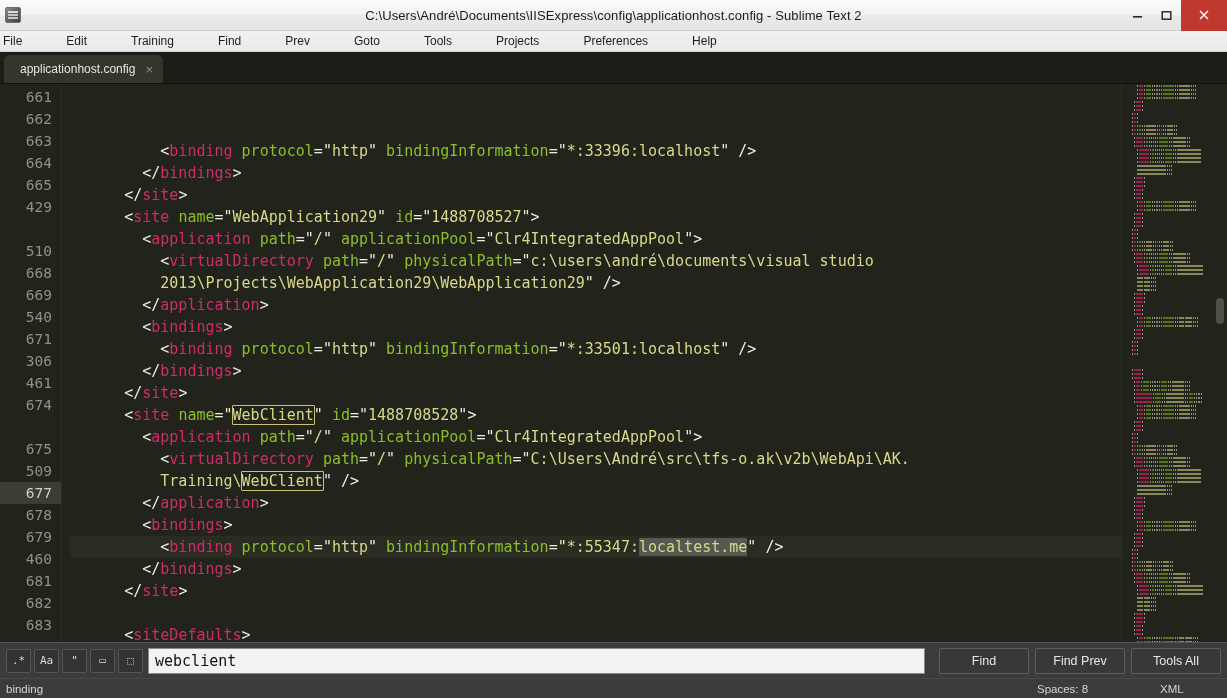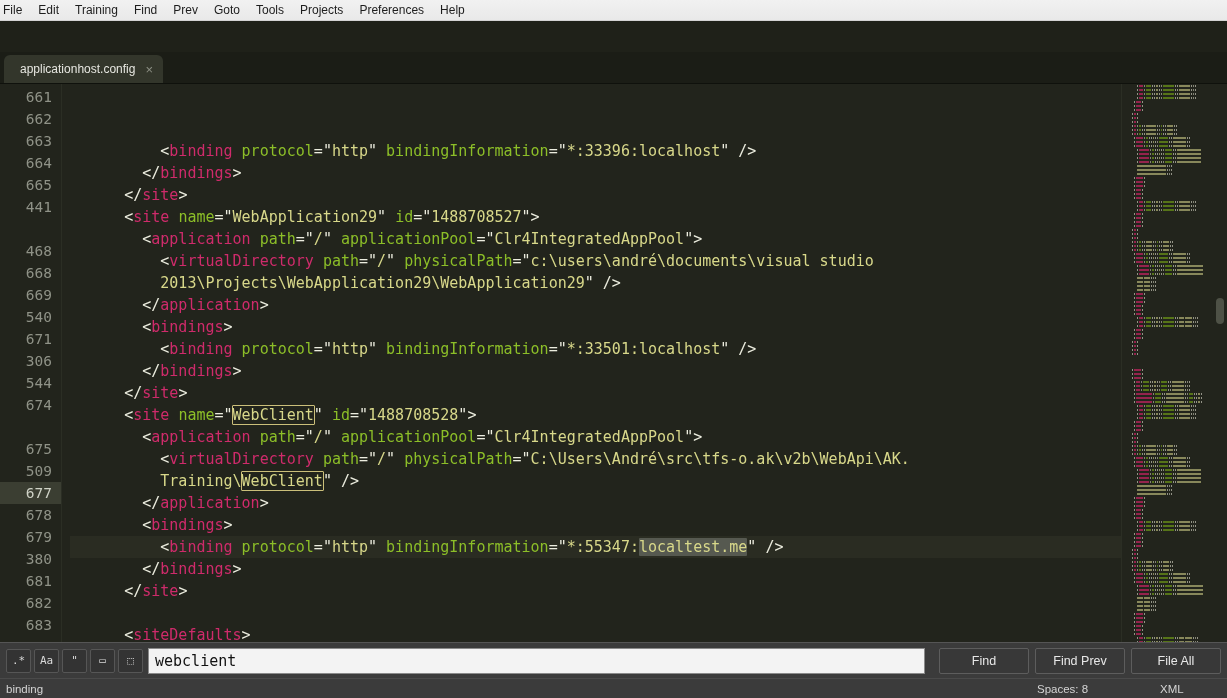--- a/index.html
+++ b/index.html
@@ -71,39 +71,39 @@
   }
 
   
   .menubar {
     height: 21px;
     background: linear-gradient(to bottom, #f1f1f1 0%, #e9e9e9 100%);
     display: flex; align-items: center;
     padding-left: 0px;
     border-bottom: 1px solid #d3d3d3;
     flex: none;
+    gap: 28px;
   }
   .menuitem {
     font-size: 12px;
     color: #1d1d1d;
     padding: 2px 8px 3px 8px;
     cursor: default;
     white-space: nowrap;
   }
   .menuitem:first-child { padding-left: 3px; }
 
   
   .tabbar {
     height: 32px;
     background: #1b1d16;
     display: flex; align-items: flex-end;
     flex: none;
     position: relative;
     border-bottom: 1px solid #0f110c;
-    margin-top: 31px;
   }
   .tab {
     height: 28px;
     background: #33362b;
     border-top-left-radius: 6px;
     border-top-right-radius: 6px;
     display: flex; align-items: center;
     padding: 0 10px 0 16px;
     margin-left: 4px;
     position: relative;
@@ -311,20 +311,41 @@
     letter-spacing: 0.2px;
     text-shadow: 0 1px 1px rgba(0,0,0,0.6);
   }
   .wm2 b { font-weight: bold; }
 </style>
 </head>
 <body>
 
 <div id="app">
 
+  <div class="titlebar">
+    <div class="app-icon"></div>
+    <div class="title-text">C:\Users\André\Documents\IISExpress\config\applicationhost.config - Sublime Text 2</div>
+    <div class="winbtns">
+      <div class="winbtn">
+        <svg width="11" height="11" viewBox="0 0 11 11">
+            <rect x="1" y="6" width="9" height="1.6" fill="#2a2a2a"></rect>
+          </svg>
+      </div>
+      <div class="winbtn">
+        <svg width="11" height="11" viewBox="0 0 11 11">
+            <rect x="1.2" y="1.8" width="8.6" height="7.4" fill="none" stroke="#2a2a2a" stroke-width="1.5"></rect>
+          </svg>
+      </div>
+      <div class="winbtn close">
+        <svg width="12" height="12" viewBox="0 0 12 12">
+            <path d="M2 2 L10 10 M10 2 L2 10" stroke="#ffffff" stroke-width="1.4" fill="none"></path>
+          </svg>
+      </div>
+    </div>
+  </div>
 
   <div class="menubar">
     <div class="menuitem">File</div>
     <div class="menuitem">Edit</div>
     <div class="menuitem">Training</div>
     <div class="menuitem">Find</div>
     <div class="menuitem">Prev</div>
     <div class="menuitem">Goto</div>
     <div class="menuitem">Tools</div>
     <div class="menuitem">Projects</div>
@@ -339,37 +360,37 @@
     </div>
   </div>
 
   <div class="editor-wrap">
     <div class="gutter" id="gutter">
         <div class="gline">661</div>
         <div class="gline">662</div>
         <div class="gline">663</div>
         <div class="gline">664</div>
         <div class="gline">665</div>
-        <div class="gline">441</div>
+        <div class="gline">429</div>
         <div class="gline blank">&nbsp;</div>
-        <div class="gline">468</div>
+        <div class="gline">510</div>
         <div class="gline">668</div>
         <div class="gline">669</div>
         <div class="gline">540</div>
         <div class="gline">671</div>
         <div class="gline">306</div>
-        <div class="gline">544</div>
+        <div class="gline">461</div>
         <div class="gline">674</div>
         <div class="gline blank">&nbsp;</div>
         <div class="gline">675</div>
         <div class="gline">509</div>
         <div class="gline active">677</div>
         <div class="gline">678</div>
         <div class="gline">679</div>
-        <div class="gline">380</div>
+        <div class="gline">460</div>
         <div class="gline">681</div>
         <div class="gline">682</div>
         <div class="gline">683</div>
       </div>
     <div class="code" id="code">
       
     <div class="cline"><span>          </span><span class="t-punct">&lt;</span><span class="t-tag">binding</span><span class="t-plain"> </span><span class="t-attr">protocol</span><span class="t-punct">=</span><span class="t-quote">"</span><span class="t-str">http</span><span class="t-quote">"</span><span class="t-plain"> </span><span class="t-attr">bindingInformation</span><span class="t-punct">=</span><span class="t-quote">"</span><span class="t-str">*:33396:localhost</span><span class="t-quote">"</span><span class="t-plain"> </span><span class="t-punct">/&gt;</span></div><div class="cline"><span>        </span><span class="t-punct">&lt;/</span><span class="t-tag">bindings</span><span class="t-punct">&gt;</span></div><div class="cline"><span>      </span><span class="t-punct">&lt;/</span><span class="t-tag">site</span><span class="t-punct">&gt;</span></div><div class="cline"><span>      </span><span class="t-punct">&lt;</span><span class="t-tag">site</span><span class="t-plain"> </span><span class="t-attr">name</span><span class="t-punct">=</span><span class="t-quote">"</span><span class="t-str">WebApplication29</span><span class="t-quote">"</span><span class="t-plain"> </span><span class="t-attr">id</span><span class="t-punct">=</span><span class="t-quote">"</span><span class="t-str">1488708527</span><span class="t-quote">"</span><span class="t-punct">&gt;</span></div><div class="cline"><span>        </span><span class="t-punct">&lt;</span><span class="t-tag">application</span><span class="t-plain"> </span><span class="t-attr">path</span><span class="t-punct">=</span><span class="t-quote">"</span><span class="t-str">/</span><span class="t-quote">"</span><span class="t-plain"> </span><span class="t-attr">applicationPool</span><span class="t-punct">=</span><span class="t-quote">"</span><span class="t-str">Clr4IntegratedAppPool</span><span class="t-quote">"</span><span class="t-punct">&gt;</span></div><div class="cline"><span>          </span><span class="t-punct">&lt;</span><span class="t-tag">virtualDirectory</span><span class="t-plain"> </span><span class="t-attr">path</span><span class="t-punct">=</span><span class="t-quote">"</span><span class="t-str">/</span><span class="t-quote">"</span><span class="t-plain"> </span><span class="t-attr">physicalPath</span><span class="t-punct">=</span><span class="t-quote">"</span><span class="t-str">c:\users\andré\documents\visual studio</span></div><div class="cline"><span>          </span><span class="t-str">2013\Projects\WebApplication29\WebApplication29</span><span class="t-quote">"</span><span class="t-plain"> </span><span class="t-punct">/&gt;</span></div><div class="cline"><span>        </span><span class="t-punct">&lt;/</span><span class="t-tag">application</span><span class="t-punct">&gt;</span></div><div class="cline"><span>        </span><span class="t-punct">&lt;</span><span class="t-tag">bindings</span><span class="t-punct">&gt;</span></div><div class="cline"><span>          </span><span class="t-punct">&lt;</span><span class="t-tag">binding</span><span class="t-plain"> </span><span class="t-attr">protocol</span><span class="t-punct">=</span><span class="t-quote">"</span><span class="t-str">http</span><span class="t-quote">"</span><span class="t-plain"> </span><span class="t-attr">bindingInformation</span><span class="t-punct">=</span><span class="t-quote">"</span><span class="t-str">*:33501:localhost</span><span class="t-quote">"</span><span class="t-plain"> </span><span class="t-punct">/&gt;</span></div><div class="cline"><span>        </span><span class="t-punct">&lt;/</span><span class="t-tag">bindings</span><span class="t-punct">&gt;</span></div><div class="cline"><span>      </span><span class="t-punct">&lt;/</span><span class="t-tag">site</span><span class="t-punct">&gt;</span></div><div class="cline"><span>      </span><span class="t-punct">&lt;</span><span class="t-tag">site</span><span class="t-plain"> </span><span class="t-attr">name</span><span class="t-punct">=</span><span class="t-quote">"</span><span class="t-str match-box">WebClient</span><span class="t-quote">"</span><span class="t-plain"> </span><span class="t-attr">id</span><span class="t-punct">=</span><span class="t-quote">"</span><span class="t-str">1488708528</span><span class="t-quote">"</span><span class="t-punct">&gt;</span></div><div class="cline"><span>        </span><span class="t-punct">&lt;</span><span class="t-tag">application</span><span class="t-plain"> </span><span class="t-attr">path</span><span class="t-punct">=</span><span class="t-quote">"</span><span class="t-str">/</span><span class="t-quote">"</span><span class="t-plain"> </span><span class="t-attr">applicationPool</span><span class="t-punct">=</span><span class="t-quote">"</span><span class="t-str">Clr4IntegratedAppPool</span><span class="t-quote">"</span><span class="t-punct">&gt;</span></div><div class="cline"><span>          </span><span class="t-punct">&lt;</span><span class="t-tag">virtualDirectory</span><span class="t-plain"> </span><span class="t-attr">path</span><span class="t-punct">=</span><span class="t-quote">"</span><span class="t-str">/</span><span class="t-quote">"</span><span class="t-plain"> </span><span class="t-attr">physicalPath</span><span class="t-punct">=</span><span class="t-quote">"</span><span class="t-str">C:\Users\André\src\tfs-o.ak\v2b\WebApi\AK.</span></div><div class="cline"><span>          </span><span class="t-str">Training\</span><span class="t-str match-box">WebClient</span><span class="t-quote">"</span><span class="t-plain"> </span><span class="t-punct">/&gt;</span></div><div class="cline"><span>        </span><span class="t-punct">&lt;/</span><span class="t-tag">application</span><span class="t-punct">&gt;</span></div><div class="cline"><span>        </span><span class="t-punct">&lt;</span><span class="t-tag">bindings</span><span class="t-punct">&gt;</span></div><div class="cline active"><span>          </span><span class="t-punct">&lt;</span><span class="t-tag">binding</span><span class="t-plain"> </span><span class="t-attr">protocol</span><span class="t-punct">=</span><span class="t-quote">"</span><span class="t-str">http</span><span class="t-quote">"</span><span class="t-plain"> </span><span class="t-attr">bindingInformation</span><span class="t-punct">=</span><span class="t-quote">"</span><span class="t-str">*:55347:</span><span class="t-str sel-hl">localtest.me</span><span class="t-quote">"</span><span class="t-plain"> </span><span class="t-punct">/&gt;</span></div><div class="cline"><span>        </span><span class="t-punct">&lt;/</span><span class="t-tag">bindings</span><span class="t-punct">&gt;</span></div><div class="cline"><span>      </span><span class="t-punct">&lt;/</span><span class="t-tag">site</span><span class="t-punct">&gt;</span></div><div class="cline"><span></span>&nbsp;</div><div class="cline"><span>      </span><span class="t-punct">&lt;</span><span class="t-tag">siteDefaults</span><span class="t-punct">&gt;</span></div></div>
     <div class="minimap" id="minimap">
         <div class="mm-row">
           <span class="mm-seg" style="width: 11.5px; background: transparent;"></span>
@@ -1986,21 +2007,21 @@
     <div class="toggles">
       <div class="toggle">.*</div>
       <div class="toggle">Aa</div>
       <div class="toggle">"</div>
       <div class="toggle">▭</div>
       <div class="toggle">⬚</div>
     </div>
     <input class="find-input" type="text" value="webclient" style="">
     <button class="find-btn">Find</button>
     <button class="find-btn">Find Prev</button>
-    <button class="find-btn">File All</button>
+    <button class="find-btn">Tools All</button>
 
   </div>
 
   <div class="statusbar">
     <div class="status-left">binding</div>
     <div class="status-spaces">Spaces: 8</div>
     <div class="status-syntax">XML</div>
   </div>
 
 </div>

